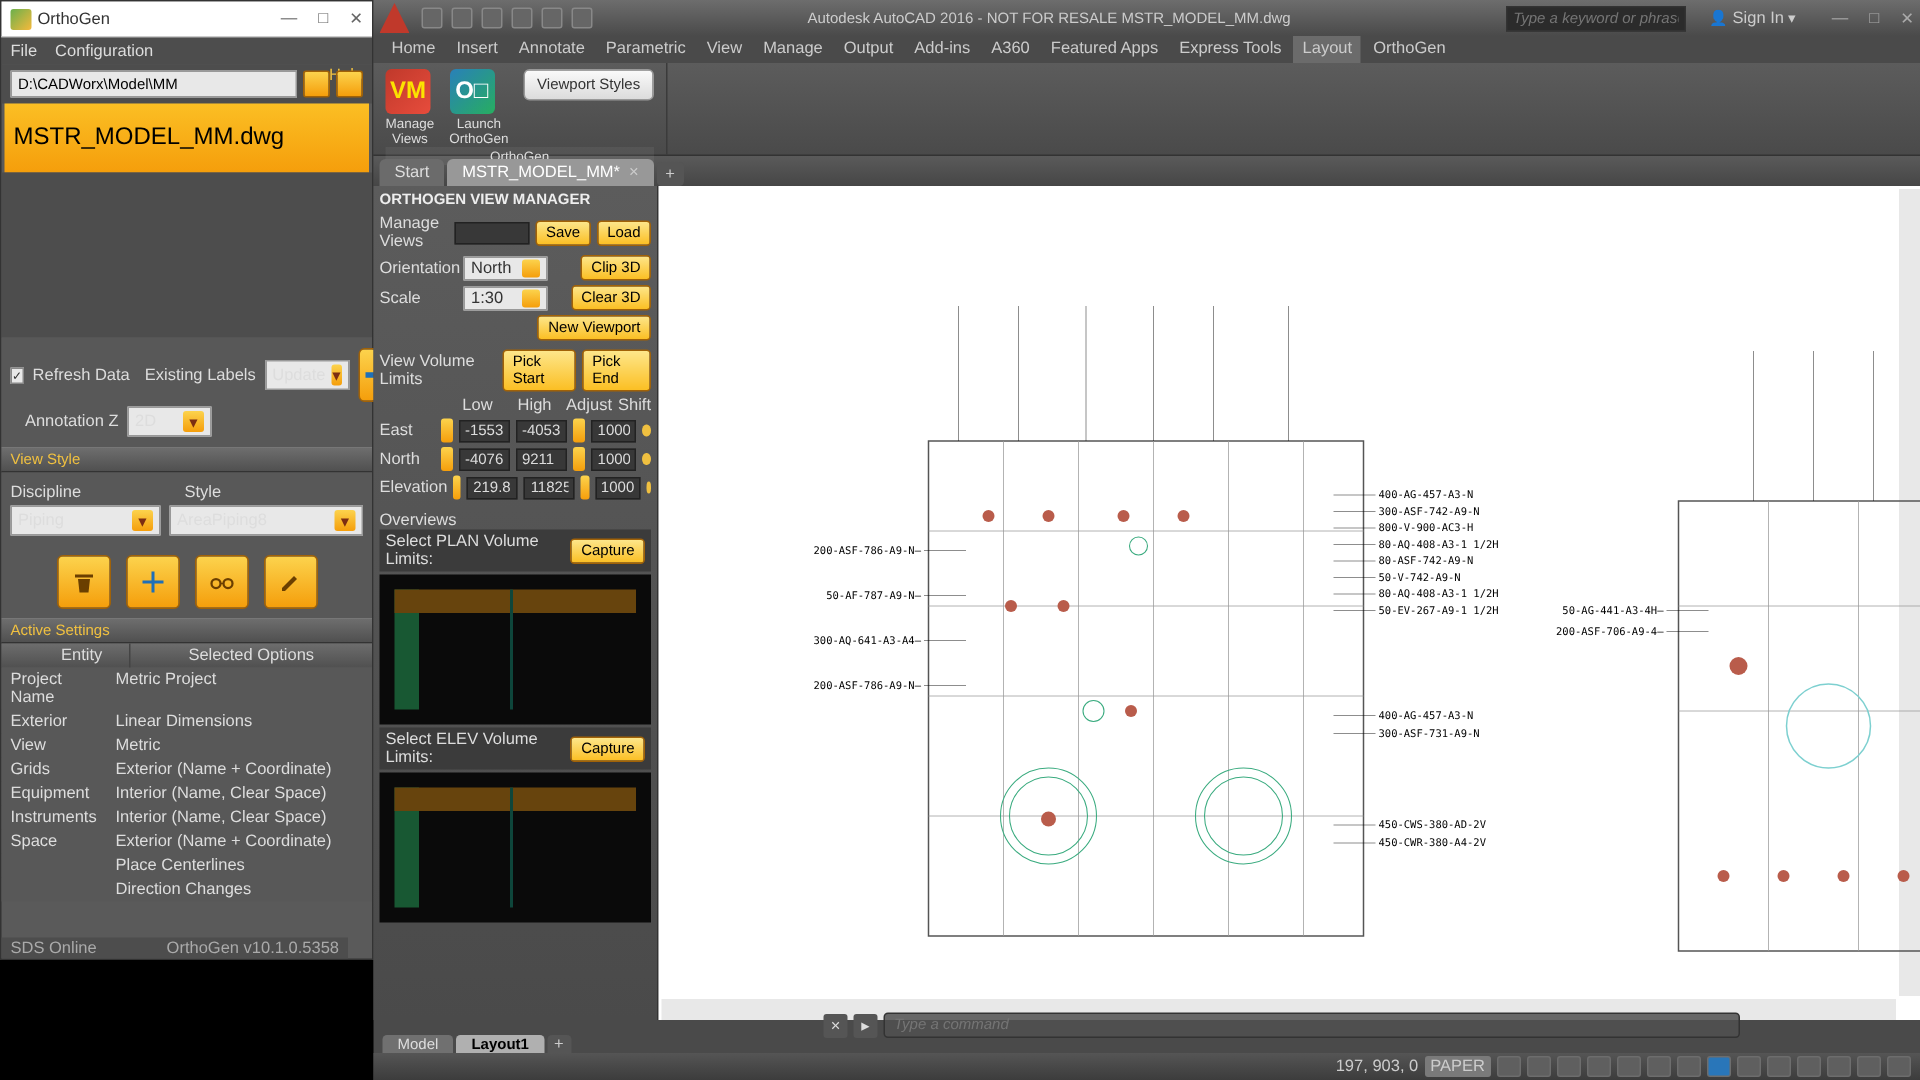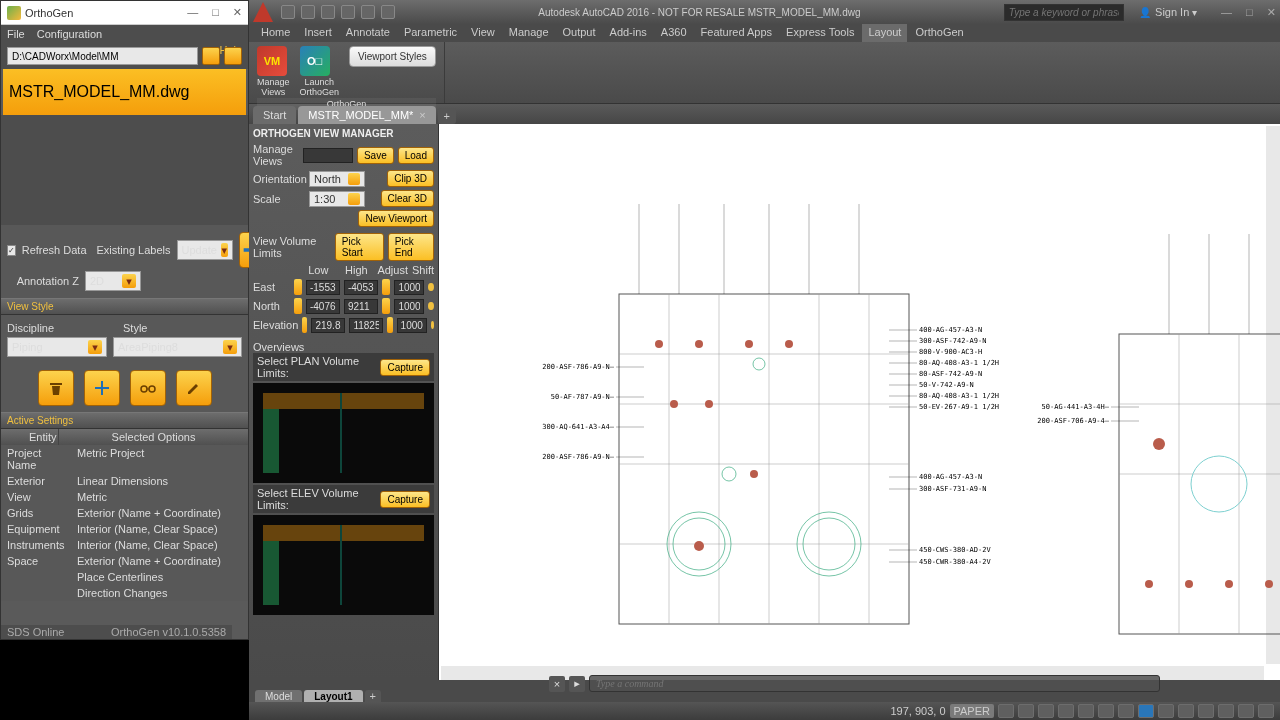--- a/index.html
+++ b/index.html
@@ -23,21 +23,21 @@
 .og-row { display:flex; align-items:center; gap:6px; margin:3px 0; font-size:10px; }
 .og-row .lbl { flex:0 0 auto; }
 .og-select { background:#e8e8e8; border:1px solid #999; padding:2px 4px; display:flex; align-items:center; gap:4px; font-size:10px; }
 .og-select .arr { margin-left:auto; width:14px; height:14px; background:linear-gradient(#fcd34d,#f59e0b); border-radius:2px; display:flex; align-items:center; justify-content:center; color:#7c2d12; }
 .og-bigbtn { width:36px; height:36px; background:linear-gradient(#fcd34d,#f59e0b); border:1px solid #a16207; border-radius:4px; display:flex; align-items:center; justify-content:center; }
 .og-bigbtn svg { width:22px; height:22px; }
 .og-tools { display:flex; justify-content:center; gap:10px; padding:6px; background:#585858;}
 .og-tool { width:36px; height:36px; background:linear-gradient(#fcd34d,#f59e0b); border:1px solid #a16207; border-radius:4px; display:flex; align-items:center; justify-content:center;}
 .og-tablehd { display:flex; background:linear-gradient(#6d6d6d,#505050); color:#ddd; font-size:10px; }
 .og-tablehd > div { padding:2px 6px; text-align:center; }
-.og-tablehd > div:first-child { width:58px; border-right:1px solid #444;padding-left:28px;}
+.og-tablehd > div:first-child { width:86px; border-right:1px solid #444;padding-left:28px;}
 .og-tablehd > div:last-child { flex:1; }
 .og-trow { display:flex; font-size:10px; background:#585858; color:#ddd; }
 .og-trow > div:first-child { width:70px; padding:2px 6px;}
 .og-trow > div:last-child { flex:1; padding:2px 6px;}
 .og-status { position:absolute; bottom:0; left:0; right:16px; background:#4d4d4d; color:#aaa; font-size:10px; padding:1px 6px; display:flex;}
 .og-status .r { margin-left:auto;}
 
 
 .acad { position:absolute; left:249px; top:0; right:0; bottom:0; background:#4a4a4a; }
 .acad-title { height:24px; background:linear-gradient(#6d6d6d,#4a4a4a); display:flex; align-items:center; color:#ddd; padding:0 4px; gap:8px; }
@@ -45,21 +45,21 @@
 .qat { display:flex; gap:6px; }
 .qat .b { width:14px; height:14px; background:#666; border:1px solid #888; border-radius:2px;}
 .acad-title .title-text { margin-left:auto; margin-right:auto; color:#ccc; font-size:10px;}
 .acad-title .search { background:#2b2b2b; border:1px solid #333; width:120px; padding:2px 4px; color:#999; font-size:10px; font-style:italic;}
 .acad-title .winbtns { display:flex; gap:14px; color:#aaa; margin-left:8px;}
 .ribbon-tabs { height:18px; background:#4a4a4a; display:flex; gap:2px; padding:0 6px; color:#ccc; font-size:10px;}
 .ribbon-tabs .t { padding:2px 6px; cursor:pointer;}
 .ribbon-tabs .t.active { background:#6b6b6b;}
 .ribbon { height:62px; background:linear-gradient(#5c5c5c,#4a4a4a); display:flex; border-bottom:1px solid #333;}
 .ribbon .panel { display:flex; flex-direction:column; align-items:center; padding:4px 8px; border-right:1px solid #3b3b3b; color:#ddd; font-size:10px;}
-.ribbon .bigicon { width:30px; height:30px; border-radius:4px; background:#333; margin-bottom:2px; display:flex; align-items:center; justify-content:center; font-weight:bold; font-size:11px;}
+.ribbon .bigicon { width:30px; height:30px; border-radius:4px; background:#333; margin-bottom:2px; display:flex; align-items:center; justify-content:center; font-weight:bold; font-size:16px;}
 .ribbon .vm { background:linear-gradient(135deg,#c0392b,#e74c3c); color:#fce300;}
 .ribbon .lo { background:linear-gradient(135deg,#2980b9,#27ae60); color:#fff;}
 .ribbon .vstyle-btn { background:linear-gradient(#fafafa,#dcdcdc); border:1px solid #999; border-radius:4px; padding:4px 8px; color:#333; font-size:10px;}
 .ribbon .plabel { margin-top:auto; font-size:9px; background:rgba(255,255,255,.06); width:100%; text-align:center; padding:1px 0;}
 
 .doc-tabs { height:20px; background:linear-gradient(#5a5a5a,#464646); display:flex; align-items:flex-end; gap:2px; padding:0 4px;}
 .doc-tabs .dt { background:#6b6b6b; color:#ddd; padding:3px 10px; border-radius:4px 4px 0 0; font-size:10px; display:flex; gap:6px;}
 .doc-tabs .dt.active { background:#989898; color:#fff;}
 .doc-tabs .dt .x{color:#ccc;}
 .doc-tabs .plus { width:18px; height:16px; background:#555; border-radius:3px; color:#ccc; display:flex;align-items:center;justify-content:center;}
@@ -89,21 +89,21 @@
 .callout { font-family:monospace; font-size:7px; fill:#000; }
 .grid line { stroke:#999; stroke-width:.5;}
 .entity circle { fill:none; stroke:#3aab7f; stroke-width:.7;}
 .node { fill:#b95c4b; }
 
 .canvas .scroll-v { position:absolute; right:0; top:2px; width:14px; bottom:16px; background:#e8e8e8;}
 .canvas .scroll-h { position:absolute; bottom:0; left:2px; right:16px; height:14px; background:#e8e8e8;}
 
 .cmdline { position:absolute; left:300px; right:120px; bottom:28px; display:flex; align-items:center; gap:4px;}
 .cmdline .x{width:16px;height:16px;background:#555;color:#ddd;display:flex;align-items:center;justify-content:center;border-radius:2px;}
-.cmdline .in{flex:1;background:rgba(80,80,80,.85);border:1px solid #333;color:#bbb;padding:2px 6px;font-style:italic;font-size:10px;border-radius:3px;font-family:Liberation Serif, serif;}
+.cmdline .in{flex:1;background:rgba(80,80,80,.85);border:1px solid #333;color:#bbb;padding:2px 6px;font-style:italic;font-size:10px;border-radius:3px;}
 
 .layout-tabs { position:absolute; left:0; bottom:14px; height:16px; display:flex; gap:2px; padding-left:6px;}
 .layout-tabs .lt { background:#707070; color:#ddd; padding:1px 10px; border-radius:3px 3px 0 0; font-size:10px;}
 .layout-tabs .lt.active { background:#b0b0b0; color:#000; font-weight:bold;}
 .layout-tabs .plus{width:16px;background:#555;color:#ccc;text-align:center;border-radius:3px;}
 
 .statusbar { position:absolute; left:0; right:0; bottom:0; height:18px; background:linear-gradient(#555,#3c3c3c); display:flex; align-items:center; color:#ccc; font-size:10px; padding:0 6px; gap:6px;}
 .statusbar .r { margin-left:auto; display:flex; gap:4px; align-items:center;}
 .statusbar .ic { width:16px; height:14px; background:#5f5f5f; border:1px solid #6d6d6d; border-radius:2px;}
 .statusbar .ic.blue{background:#2976b9;}

